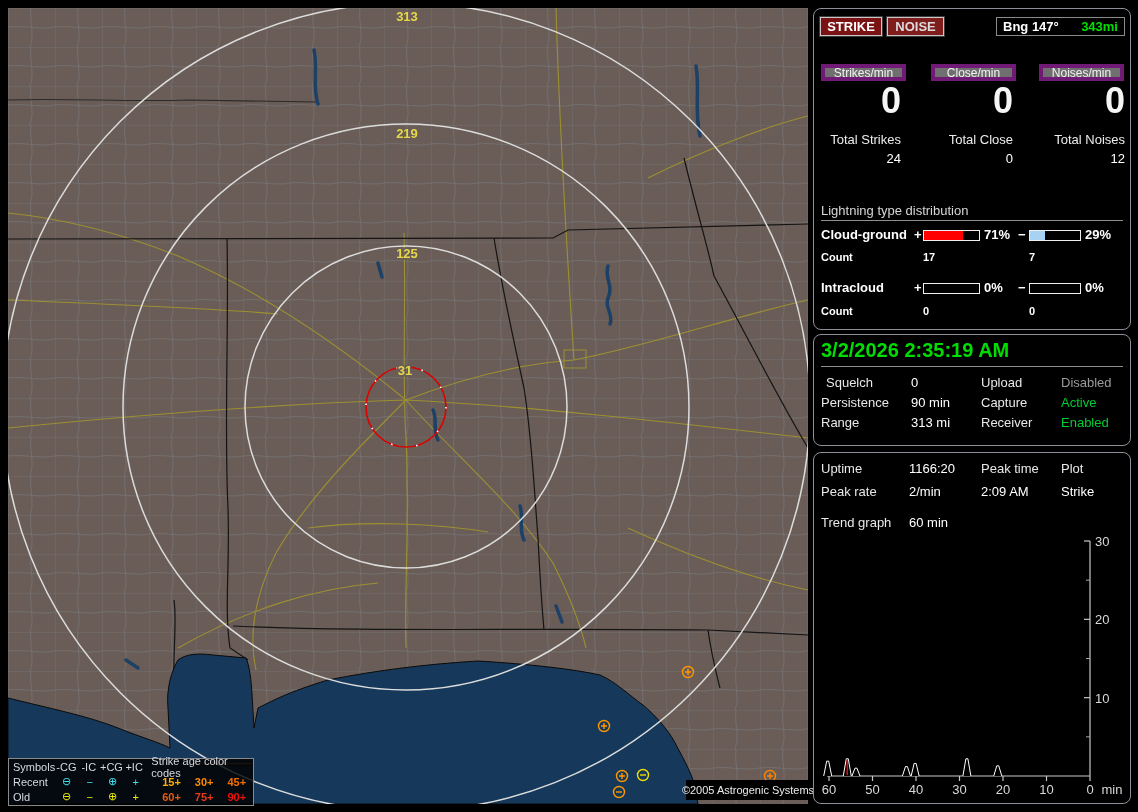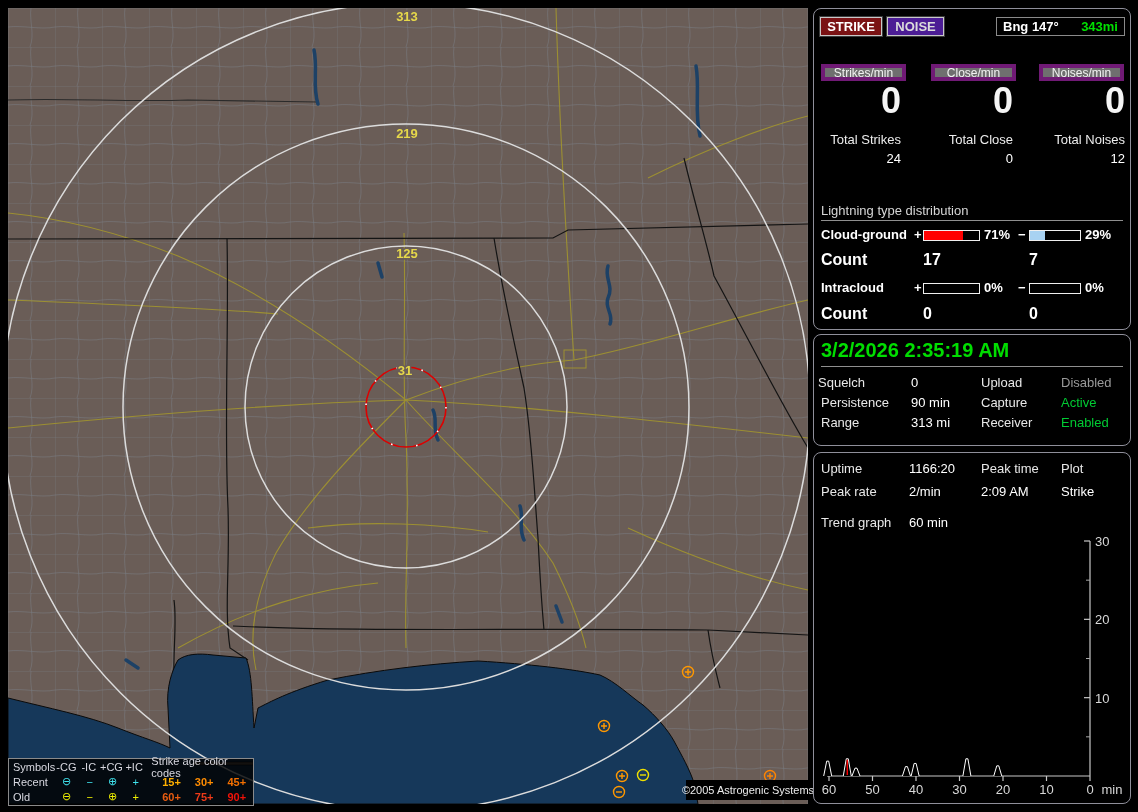--- a/index.html
+++ b/index.html
@@ -9,37 +9,37 @@
   
   #map-wrap{left:8px;top:8px;width:800px;height:796px;background:#6a5d57;}
   
   .panel{background:#000;border:1px solid #8f8f9a;border-radius:8px;box-sizing:border-box;}
   #panel-top{left:813px;top:8px;width:318px;height:322px;}
   #panel-status{left:813px;top:334px;width:318px;height:112px;}
   #panel-info{left:813px;top:452px;width:318px;height:352px;}
   .btn{display:flex;align-items:center;justify-content:center;font-weight:bold;font-size:13px;
        border:1px solid #c8c8c8;outline:1px solid #3c3c3c;box-sizing:border-box;cursor:default;}
   #strike-btn{left:6px;top:8px;width:62px;height:19px;background:#7a1214;color:#fff;}
-  #noise-btn{left:73px;top:8px;width:57px;height:19px;background:#4c1d95;color:#dcdcdc;}
+  #noise-btn{left:73px;top:8px;width:57px;height:19px;background:#7f1d1d;color:#dcdcdc;}
   #bng-box{left:182px;top:8px;width:129px;height:19px;background:#000;border:1px solid #8a8a8a;
            display:flex;align-items:center;justify-content:space-between;padding:0 6px;box-sizing:border-box;
            font-size:13px;font-weight:bold;}
   .chip{background:#6f6f6f;border:4px solid #701a75;color:#f2f2f2;font-size:12px;height:17px;
         display:flex;align-items:center;justify-content:center;box-sizing:border-box;}
   .bigzero{font-size:36px;font-weight:bold;color:#f5f5f5;text-align:right;line-height:1;}
   .tot-label{font-size:13px;color:#ececec;text-align:right;}
   .tot-value{font-size:13px;color:#fff;text-align:right;}
   .dist-title{font-size:13px;color:#d6d6d6;}
   .rule{border-top:1px solid #8f8f8f;height:0;}
   .dist-label{font-size:13px;font-weight:bold;color:#fff;}
   .sign{font-size:13px;font-weight:bold;color:#fff;}
   .bar{height:9px;border:1px solid #f0f0f0;background:#000;box-sizing:content-box;}
   .bar-fill{height:100%;}
   .pct{font-size:13px;font-weight:bold;color:#fff;}
-  .cnt{font-size:16px;font-weight:bold;color:#fff;}
+  .cnt{font-size:11px;font-weight:bold;color:#fff;}
   #datetime{font-size:20px;font-weight:bold;color:#00dd00;white-space:nowrap;}
   .lbl{font-size:13px;color:#e8e8e8;}
   .val{font-size:13px;color:#fff;}
   .dim{color:#9a9a9a;}
   .green{color:#00cc33;}
   
   #legend{left:8px;top:758px;width:246px;height:48px;background:rgba(0,0,0,.82);
           border:1px solid #8a8a8a;box-sizing:border-box;font-size:11px;color:#d8d8e0;}
   .leg-row{display:flex;align-items:center;height:15px;padding-left:4px;}
   .leg-name{width:44px;}
@@ -242,21 +242,21 @@
     </div>
     <div class="abs pct" style="left:271px;top:271px">0%</div>
     <div class="abs cnt" style="left:7px;top:296px">Count</div>
     <div class="abs cnt" style="left:109px;top:296px">0</div>
     <div class="abs cnt" style="left:215px;top:296px">0</div>
   </div>
 
   <div class="abs panel" id="panel-status">
     <div class="abs" id="datetime" style="left:7px;top:4px">3/2/2026 2:35:19 AM</div>
     <div class="abs rule" style="left:7px;top:31px;width:302px"></div>
-    <div class="abs lbl" style="left:4px;top:40px">Squelch</div>
+    <div class="abs lbl" style="left:12px;top:40px">Squelch</div>
     <div class="abs val" style="left:97px;top:40px">0</div>
     <div class="abs lbl" style="left:167px;top:40px">Upload</div>
     <div class="abs val dim" style="left:247px;top:40px">Disabled</div>
     <div class="abs lbl" style="left:7px;top:60px">Persistence</div>
     <div class="abs val" style="left:97px;top:60px">90 min</div>
     <div class="abs lbl" style="left:167px;top:60px">Capture</div>
     <div class="abs val green" style="left:247px;top:60px">Active</div>
     <div class="abs lbl" style="left:7px;top:80px">Range</div>
     <div class="abs val" style="left:97px;top:80px">313 mi</div>
     <div class="abs lbl" style="left:167px;top:80px">Receiver</div>

